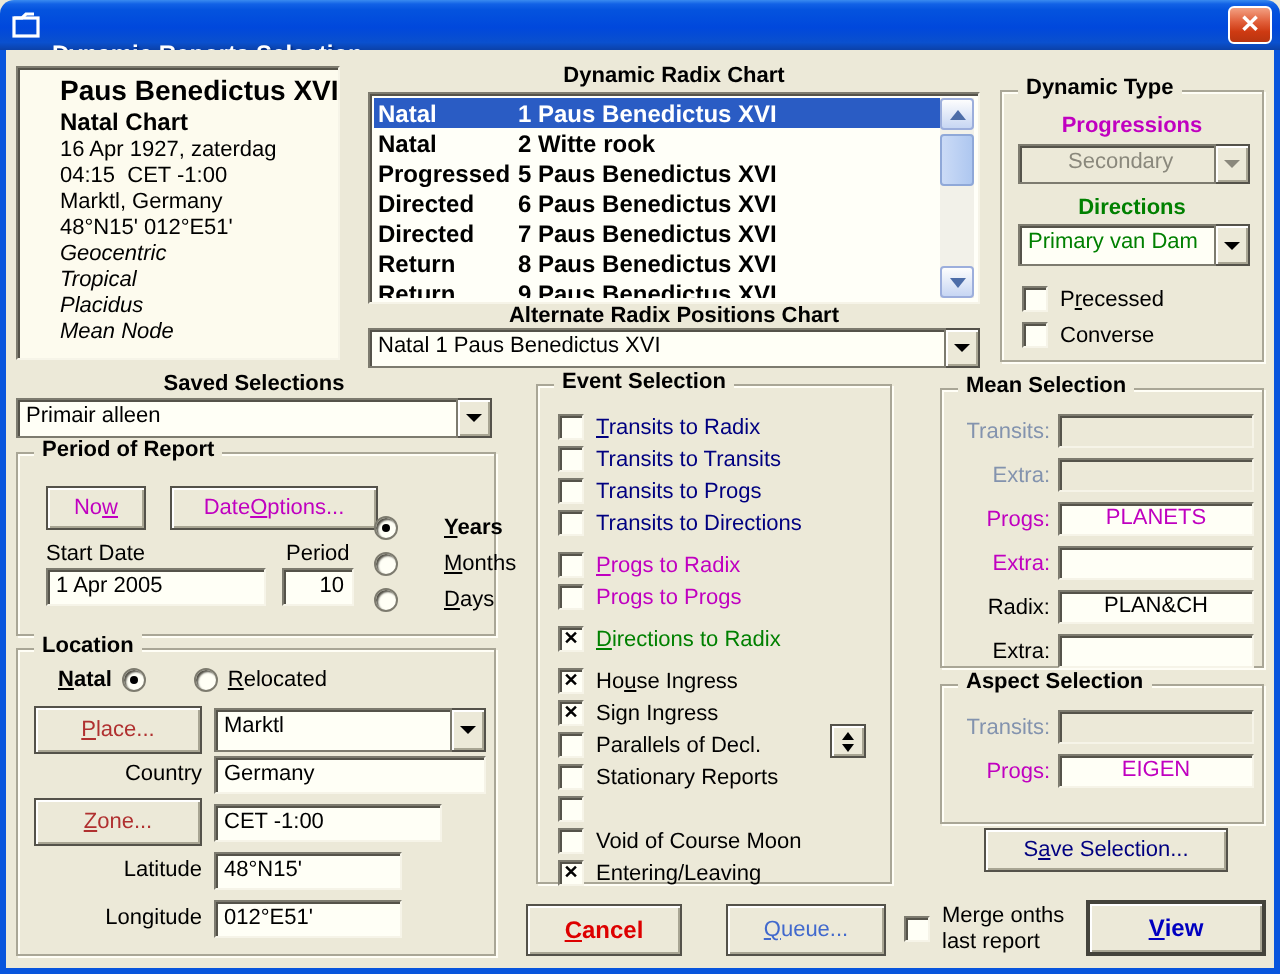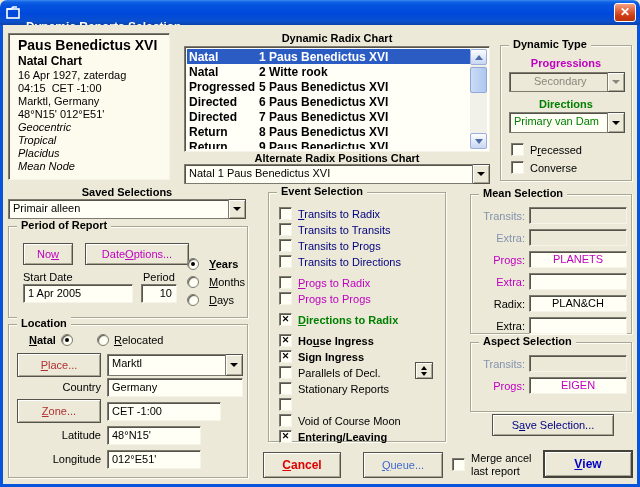--- a/index.html
+++ b/index.html
@@ -96,26 +96,26 @@
   .rb.on::after {
     content:""; position:absolute; left:3px; top:3px; width:4px; height:4px;
     border-radius:50%; background:#000;
   }
 
   .navy { color:#000080; }
   .magenta { color:#C000C0; }
   .green { color:#008000; }
   .black { color:#000; }
   .gray-navy { color:#8393AE; }
-  .b { font-weight:bold; }
+  .b { font-weight:normal; }
 
   
   .info-panel {
     position:absolute; left:8px; top:33px; width:162px; height:147px;
-    background:#FDFBEE; padding:3px 9px;
+    background:#FDFBEE; padding:3px 21px;
     border:1px solid; border-color:#7D7B6F #F6F4E8 #F6F4E8 #7D7B6F;
     box-shadow:inset 1px 1px 0 #55534A;
     overflow:hidden;
   }
   .info-line { font-size:11px; line-height:13px; white-space:pre; }
   .info-line.title { font-size:14px; font-weight:bold; line-height:17px; }
   .info-line.boldline { font-weight:bold; font-size:12px; line-height:15px; }
   .info-line.italic { font-style:italic; line-height:13px; }
 
   .listbox {
@@ -160,21 +160,21 @@
   .spinner {
     position:absolute; right:12px; top:169px; width:18px; height:17px;
     background:#ECE9D8; border:1px solid #54524A;
     box-shadow:inset 1px 1px 0 #fff, inset -1px -1px 0 #A8A593;
     display:flex; flex-direction:column; align-items:center; justify-content:center; gap:2px;
     cursor:pointer;
   }
   .sp-up { width:0; height:0; border-left:3px solid transparent; border-right:3px solid transparent; border-bottom:4px solid #000; }
   .sp-dn { width:0; height:0; border-left:3px solid transparent; border-right:3px solid transparent; border-top:4px solid #000; }
 
-  .rb-row { display:flex; align-items:center; gap:10px; height:14px; }
+  .rb-row { display:flex; align-items:center; gap:23px; height:14px; }
 </style>
 </head>
 <body>
 
 <div class="window">
 
   <div class="titlebar">
     <span class="app-icon">
       <svg width="15" height="14" viewBox="0 0 15 14">
         <rect x="1" y="3" width="12" height="9" fill="none" stroke="#fff" stroke-width="1.6"></rect>
@@ -443,17 +443,17 @@
         </div>
       </div>
   </div>
 
   <div class="btn navy" style="left:492px; top:414px; width:122px; height:22px;">S<u>a</u>ve Selection...</div>
 
   <div class="btn bold" style="left:263px; top:452px; width:78px; height:26px; color:#DD0000; font-size:12px;"><u>C</u>ancel</div>
   <div class="btn" style="left:363px; top:452px; width:80px; height:26px; color:#4169CD;"><u>Q</u>ueue...</div>
   <div style="position:absolute; left:452px; top:452px; display:flex; align-items:flex-start;">
     <span class="cb" style="margin-top:6px;"></span>
-    <span class="lbl" style="margin-left:6px; width:64px; line-height:13px;">Merge ancel last report</span>
+    <span class="lbl" style="margin-left:6px; width:64px; line-height:13px;">Merge onths last report</span>
   </div>
   <div class="btn bold default" style="left:543px; top:450px; width:90px; height:28px; color:#0000C0; font-size:12px;"><u>V</u>iew</div>
 
 </div>
 
 </body></html>

